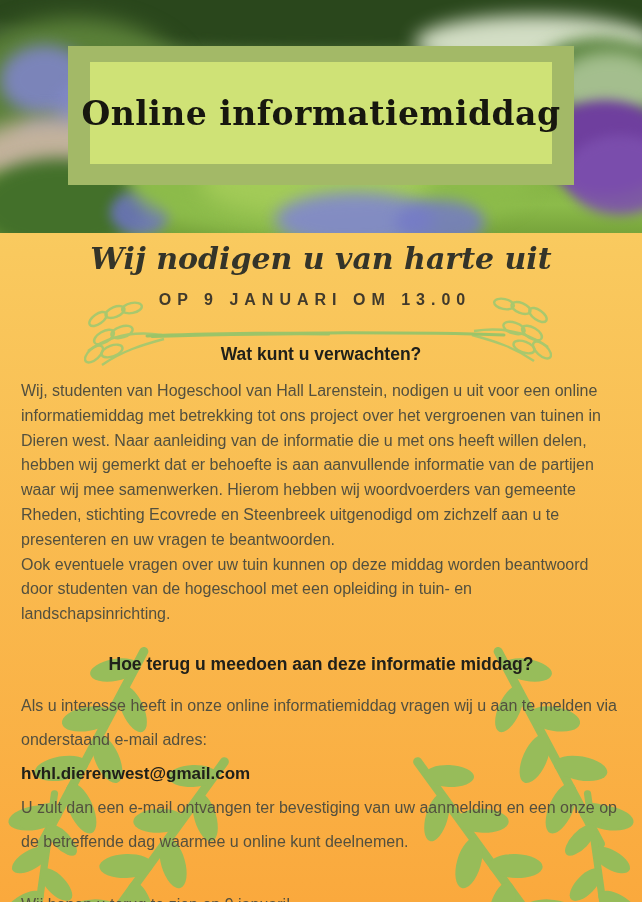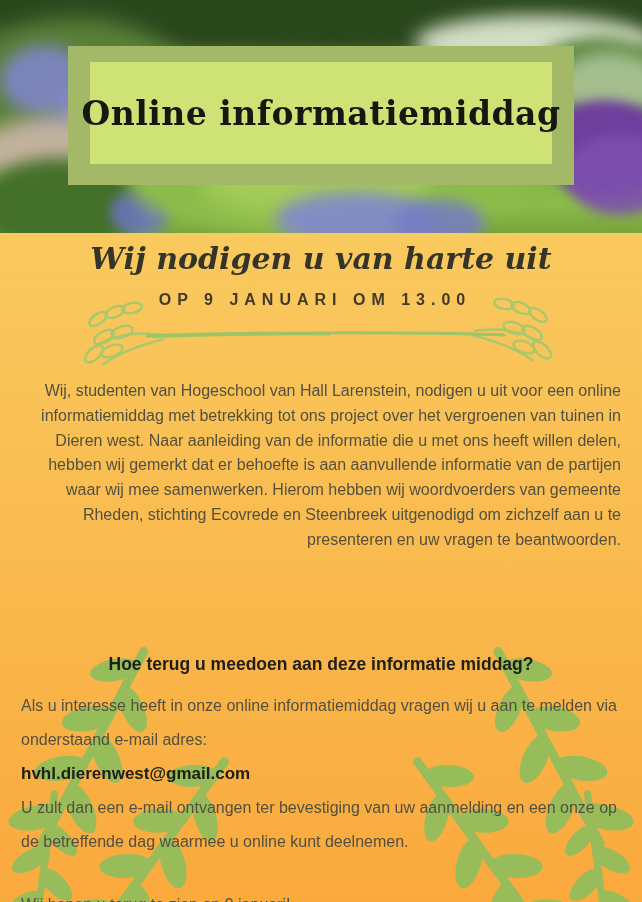--- a/index.html
+++ b/index.html
@@ -50,21 +50,21 @@
   .date-line{position:absolute;left:0;right:12px;top:58px;text-align:center;font-size:16px;font-weight:600;
     letter-spacing:6px;color:var(--date-text);z-index:2;}
   .divider-svg{position:absolute;left:144px;top:97px;z-index:2;}
   .divider-svg path{stroke:var(--divider);fill:none;stroke-linecap:round;}
   .sketch{position:absolute;z-index:1;}
   .sketch path,.sketch ellipse{stroke:var(--leaf-sketch);fill:none;stroke-width:2.4px;}
   .sketch-left{left:84px;top:60px;}
   .sketch-right{left:470px;top:56px;transform:scaleX(-1);}
   .h-bold{position:absolute;left:0;right:0;text-align:center;font-weight:700;font-size:17.5px;color:var(--heading-text);z-index:2;}
   .s1-heading{top:111px;}
-  .s1-body{position:absolute;left:21px;width:600px;top:146px;text-align:right;font-size:16px;
+  .s1-body{position:absolute;left:21px;width:600px;top:146px;text-align:left;font-size:16px;
     line-height:24.8px;color:var(--body-text);z-index:2;}
   .s2-heading{top:421px;}
   .s2-body{position:absolute;left:21px;width:600px;top:456px;text-align:left;font-size:16px;
     line-height:34px;color:var(--body-text);z-index:2;}
   .email-line{font-weight:700;font-size:17px;color:var(--heading-text);}
   .closing-line{margin-top:29px;}
 
   
   .corner-leaves{position:absolute;z-index:0;opacity:.92;}
   .corner-leaves ellipse{fill:var(--leaf-fill);}
@@ -129,22 +129,24 @@
       <ellipse cx="38" cy="39" rx="11" ry="5.5" transform="rotate(-18 38 39)"></ellipse>
       <ellipse cx="10" cy="61" rx="11" ry="5.5" transform="rotate(-42 10 61)"></ellipse>
       <ellipse cx="28" cy="58" rx="11" ry="5.5" transform="rotate(-20 28 58)"></ellipse>
     </svg>
 
     <svg class="divider-svg" width="364" height="10" viewBox="0 0 364 10">
       <path d="M3,6 C90,2 280,2 360,5" stroke-width="3"></path>
       <path d="M8,7 C70,5 130,4 185,4.5" stroke-width="2"></path>
     </svg>
 
+    <div class="h-bold s1-heading">Wat kunt u verwachten?</div>
     <div class="s1-body">
       <div>Wij, studenten van Hogeschool van Hall Larenstein, nodigen u uit voor een online informatiemiddag met betrekking tot ons project over het vergroenen van tuinen in Dieren west. Naar aanleiding van de informatie die u met ons heeft willen delen, hebben wij gemerkt dat er behoefte is aan aanvullende informatie van de partijen waar wij mee samenwerken. Hierom hebben wij woordvoerders van gemeente Rheden, stichting Ecovrede en Steenbreek uitgenodigd om zichzelf aan u te presenteren en uw vragen te beantwoorden.</div>
+      <div>Ook eventuele vragen over uw tuin kunnen op deze middag worden beantwoord door studenten van de hogeschool met een opleiding in tuin- en landschapsinrichting.</div>
     </div>
 
     <div class="h-bold s2-heading">Hoe terug u meedoen aan deze informatie middag?</div>
     <div class="s2-body">
       <div>Als u interesse heeft in onze online informatiemiddag vragen wij u aan te melden via onderstaand e-mail adres:</div>
       <div class="email-line">hvhl.dierenwest@gmail.com</div>
       <div>U zult dan een e-mail ontvangen ter bevestiging van uw aanmelding en een onze op de betreffende dag waarmee u online kunt deelnemen.</div>
       <div class="closing-line">Wij hopen u terug te zien op 9 januari!</div>
     </div>
 

